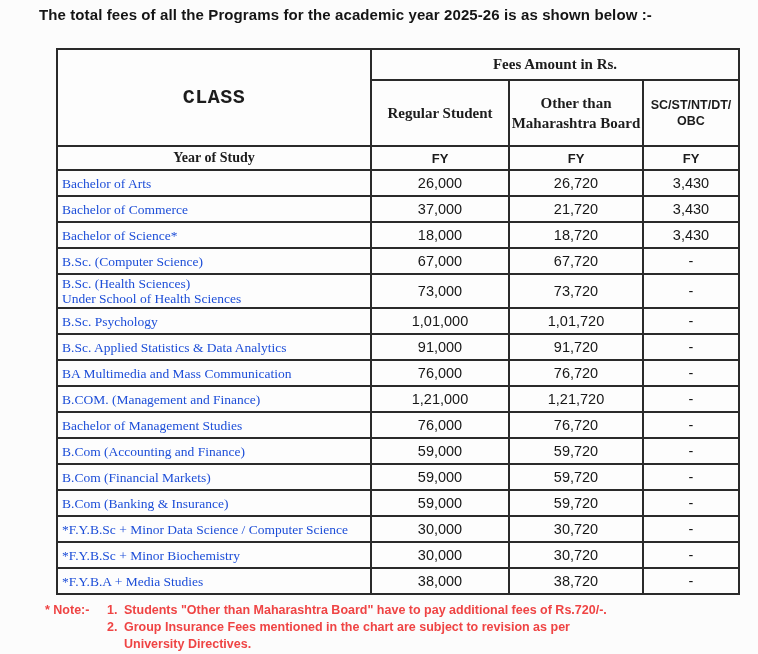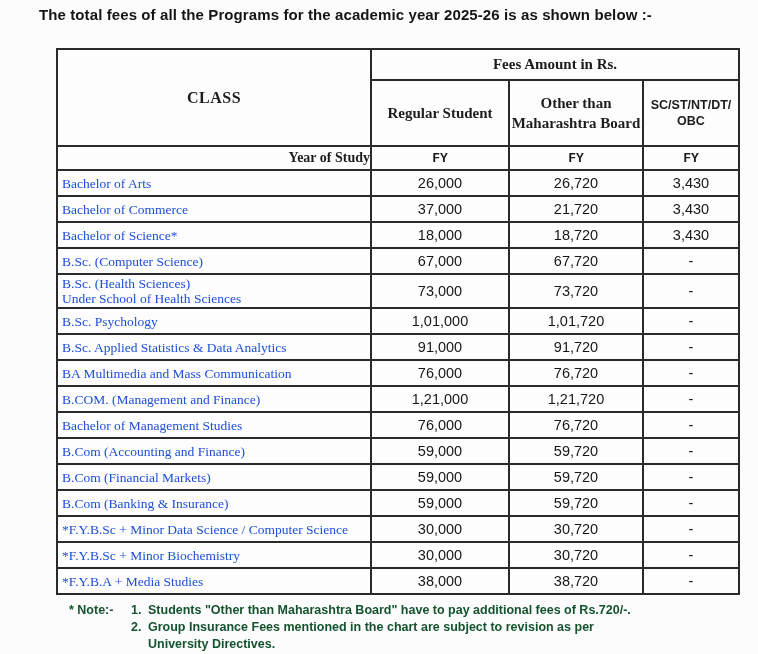--- a/index.html
+++ b/index.html
@@ -30,22 +30,22 @@
     background:#fdfdfd;
   }
   .fees-table th, .fees-table td {
     border:2px solid #2a2a2a;
     overflow:hidden;
     vertical-align:middle;
   }
 
   
   th.cell-class-head {
-    font-family:Liberation Serif, serif;
-    font-size:16px;
+    font-family:Liberation Mono, monospace;
+    font-size:20px;
     font-weight:bold;
     letter-spacing:.5px;
   }
   th.cell-fees-group {
     font-family:"Liberation Serif", serif;
     font-size:15px;
     font-weight:bold;
     text-align:center;
     height:31px;
   }
@@ -62,25 +62,25 @@
     font-size:12.5px;
     font-weight:bold;
     text-align:center;
     line-height:16px;
     white-space:pre-line;
   }
   th.cell-year {
     font-family:"Liberation Serif", serif;
     font-size:14px;
     font-weight:bold;
-    text-align:right;
+    text-align:center;
     height:24px;
   }
   th.cell-fy {
-    font-family:Liberation Mono, monospace;
+    font-family:Liberation Sans, sans-serif;
     font-size:13px;
     font-weight:bold;
     text-align:center;
     height:24px;
   }
 
   
   tr.row { height:26px; }
   tr.row-double { height:34px;padding-left:38px; }
   td.cell-class {
@@ -100,22 +100,21 @@
     border-radius:9px;
   }
 
   .note {
     position:absolute;
     left:45px; top:602px;
     display:flex;
     font-size:12.5px;
     font-weight:bold;
     line-height:17px;
-    color:#14532d;
-    margin-left:24px;
+    color:#ef4444;
   }
   .note-label { flex:none; width:62px; }
   .note-items { display:flex; flex-direction:column; }
   .note-item { display:flex; }
   .note-num { flex:none; width:17px; }
   .note-text { white-space:pre-line; max-width:520px; }
 </style>
 </head>
 <body>
 

